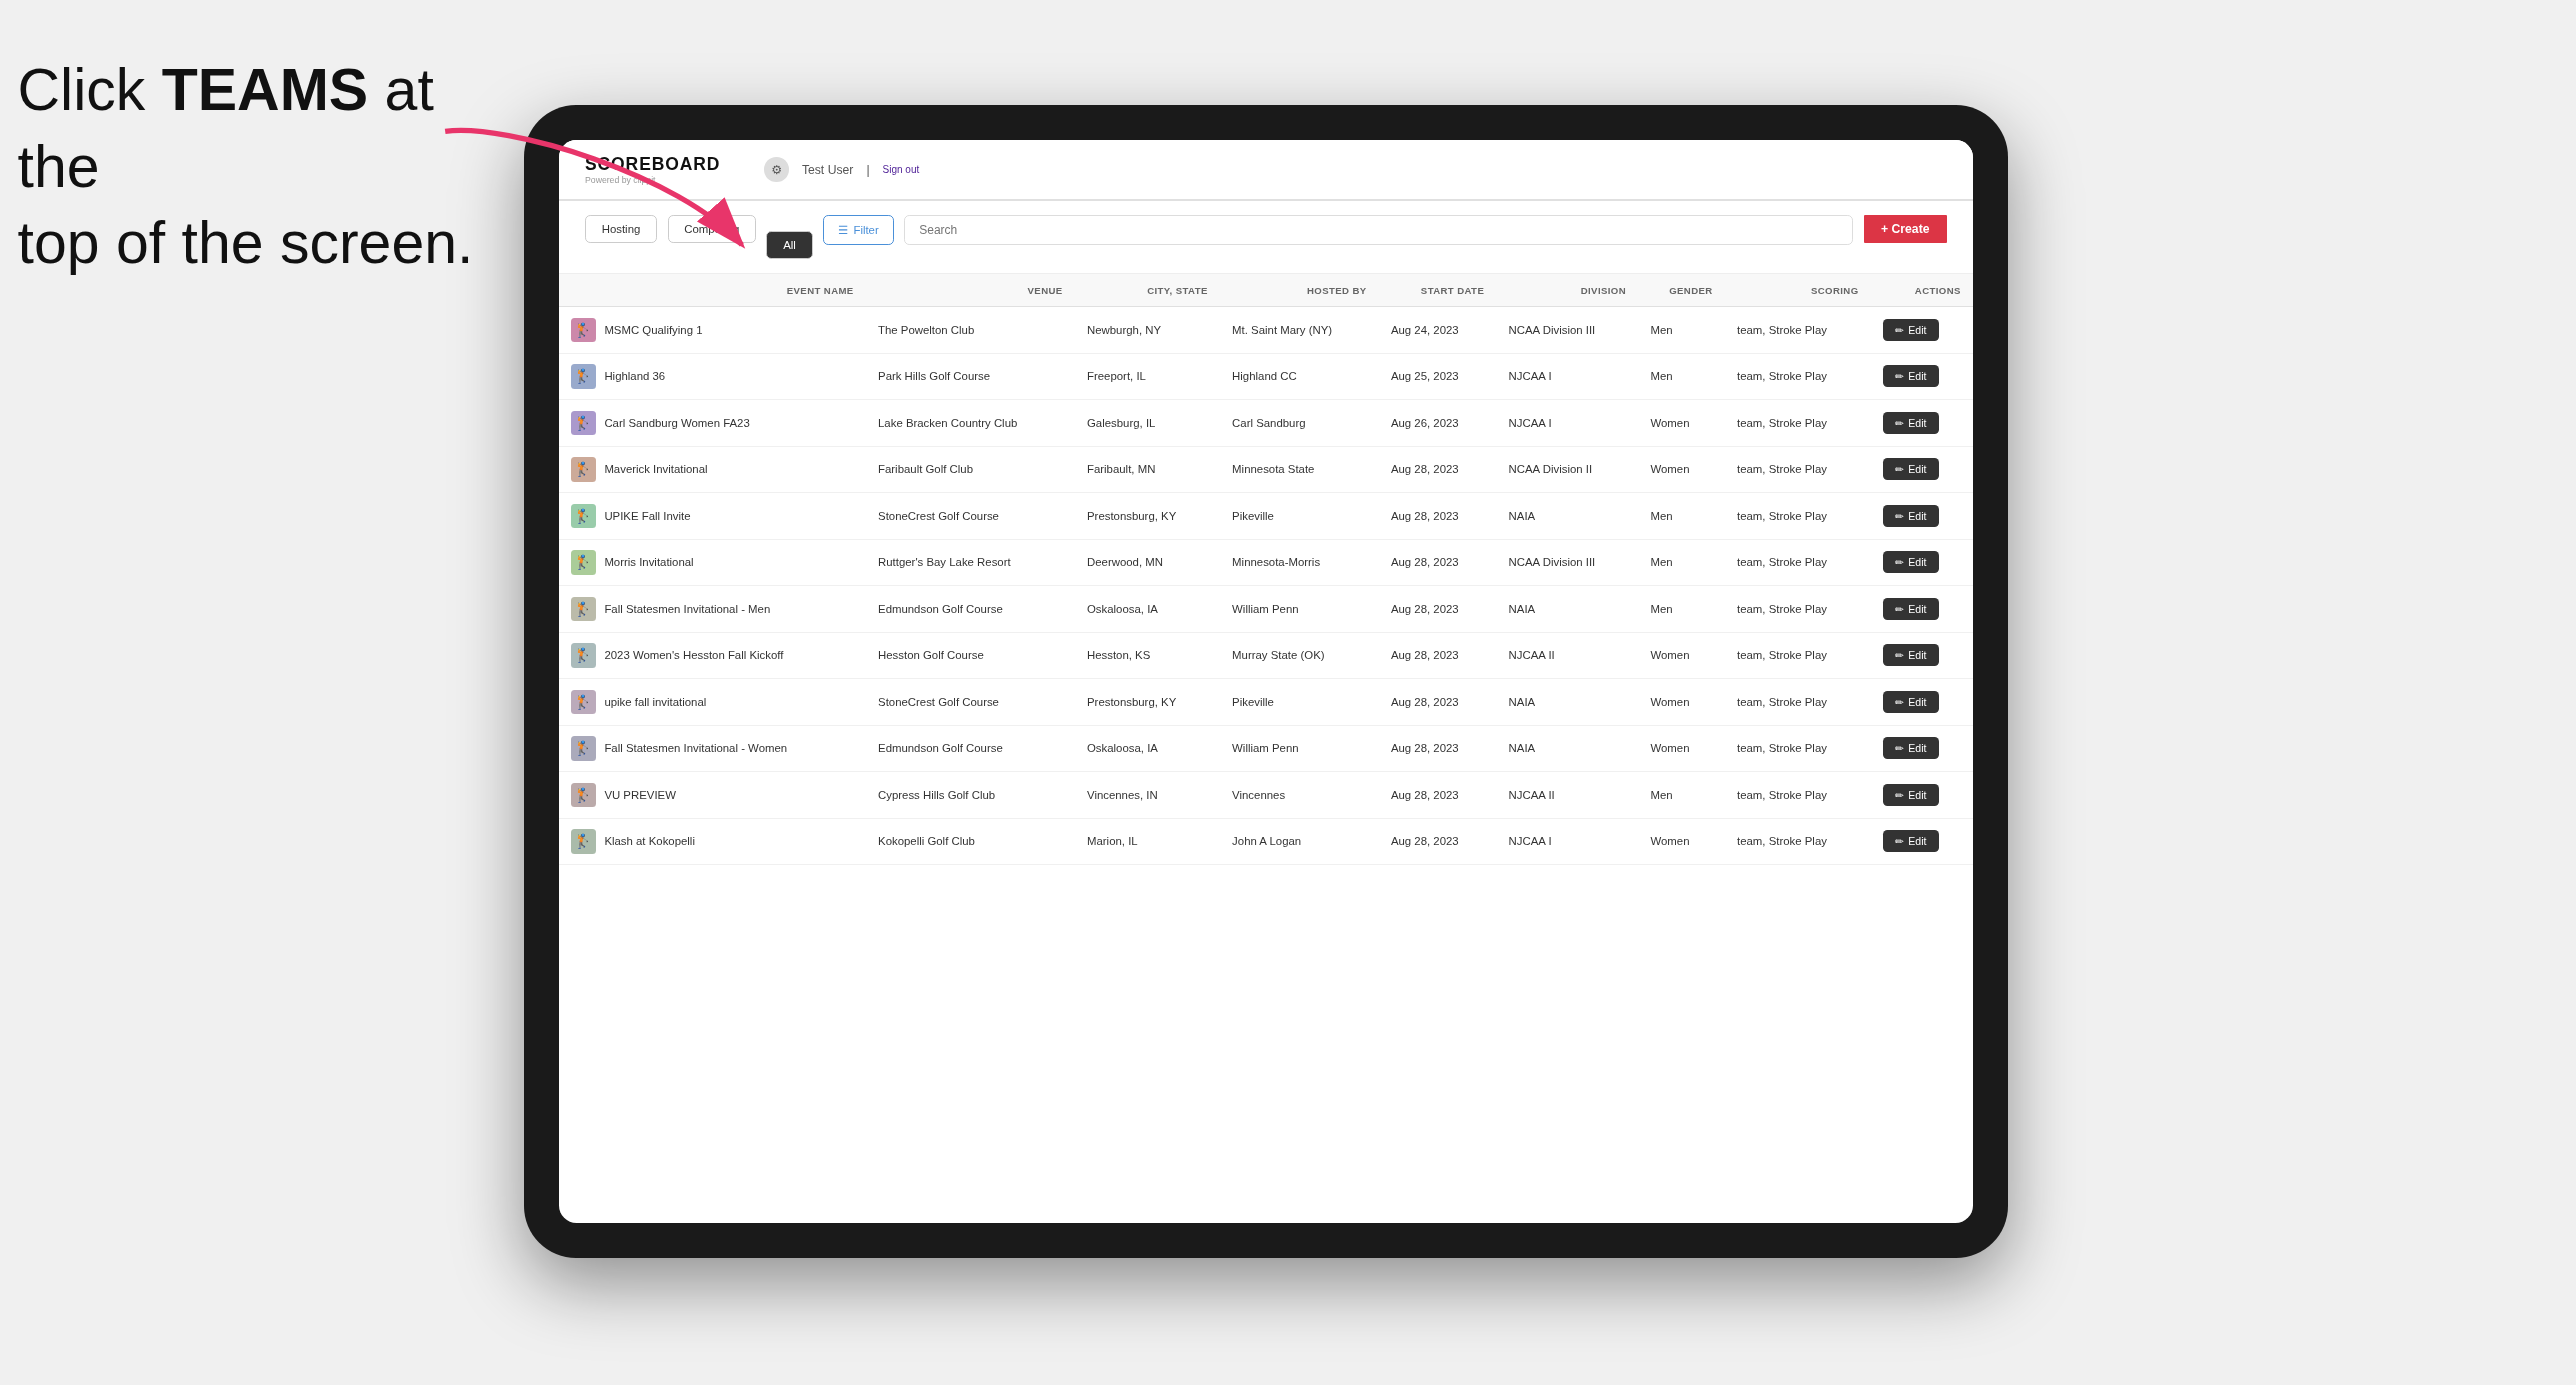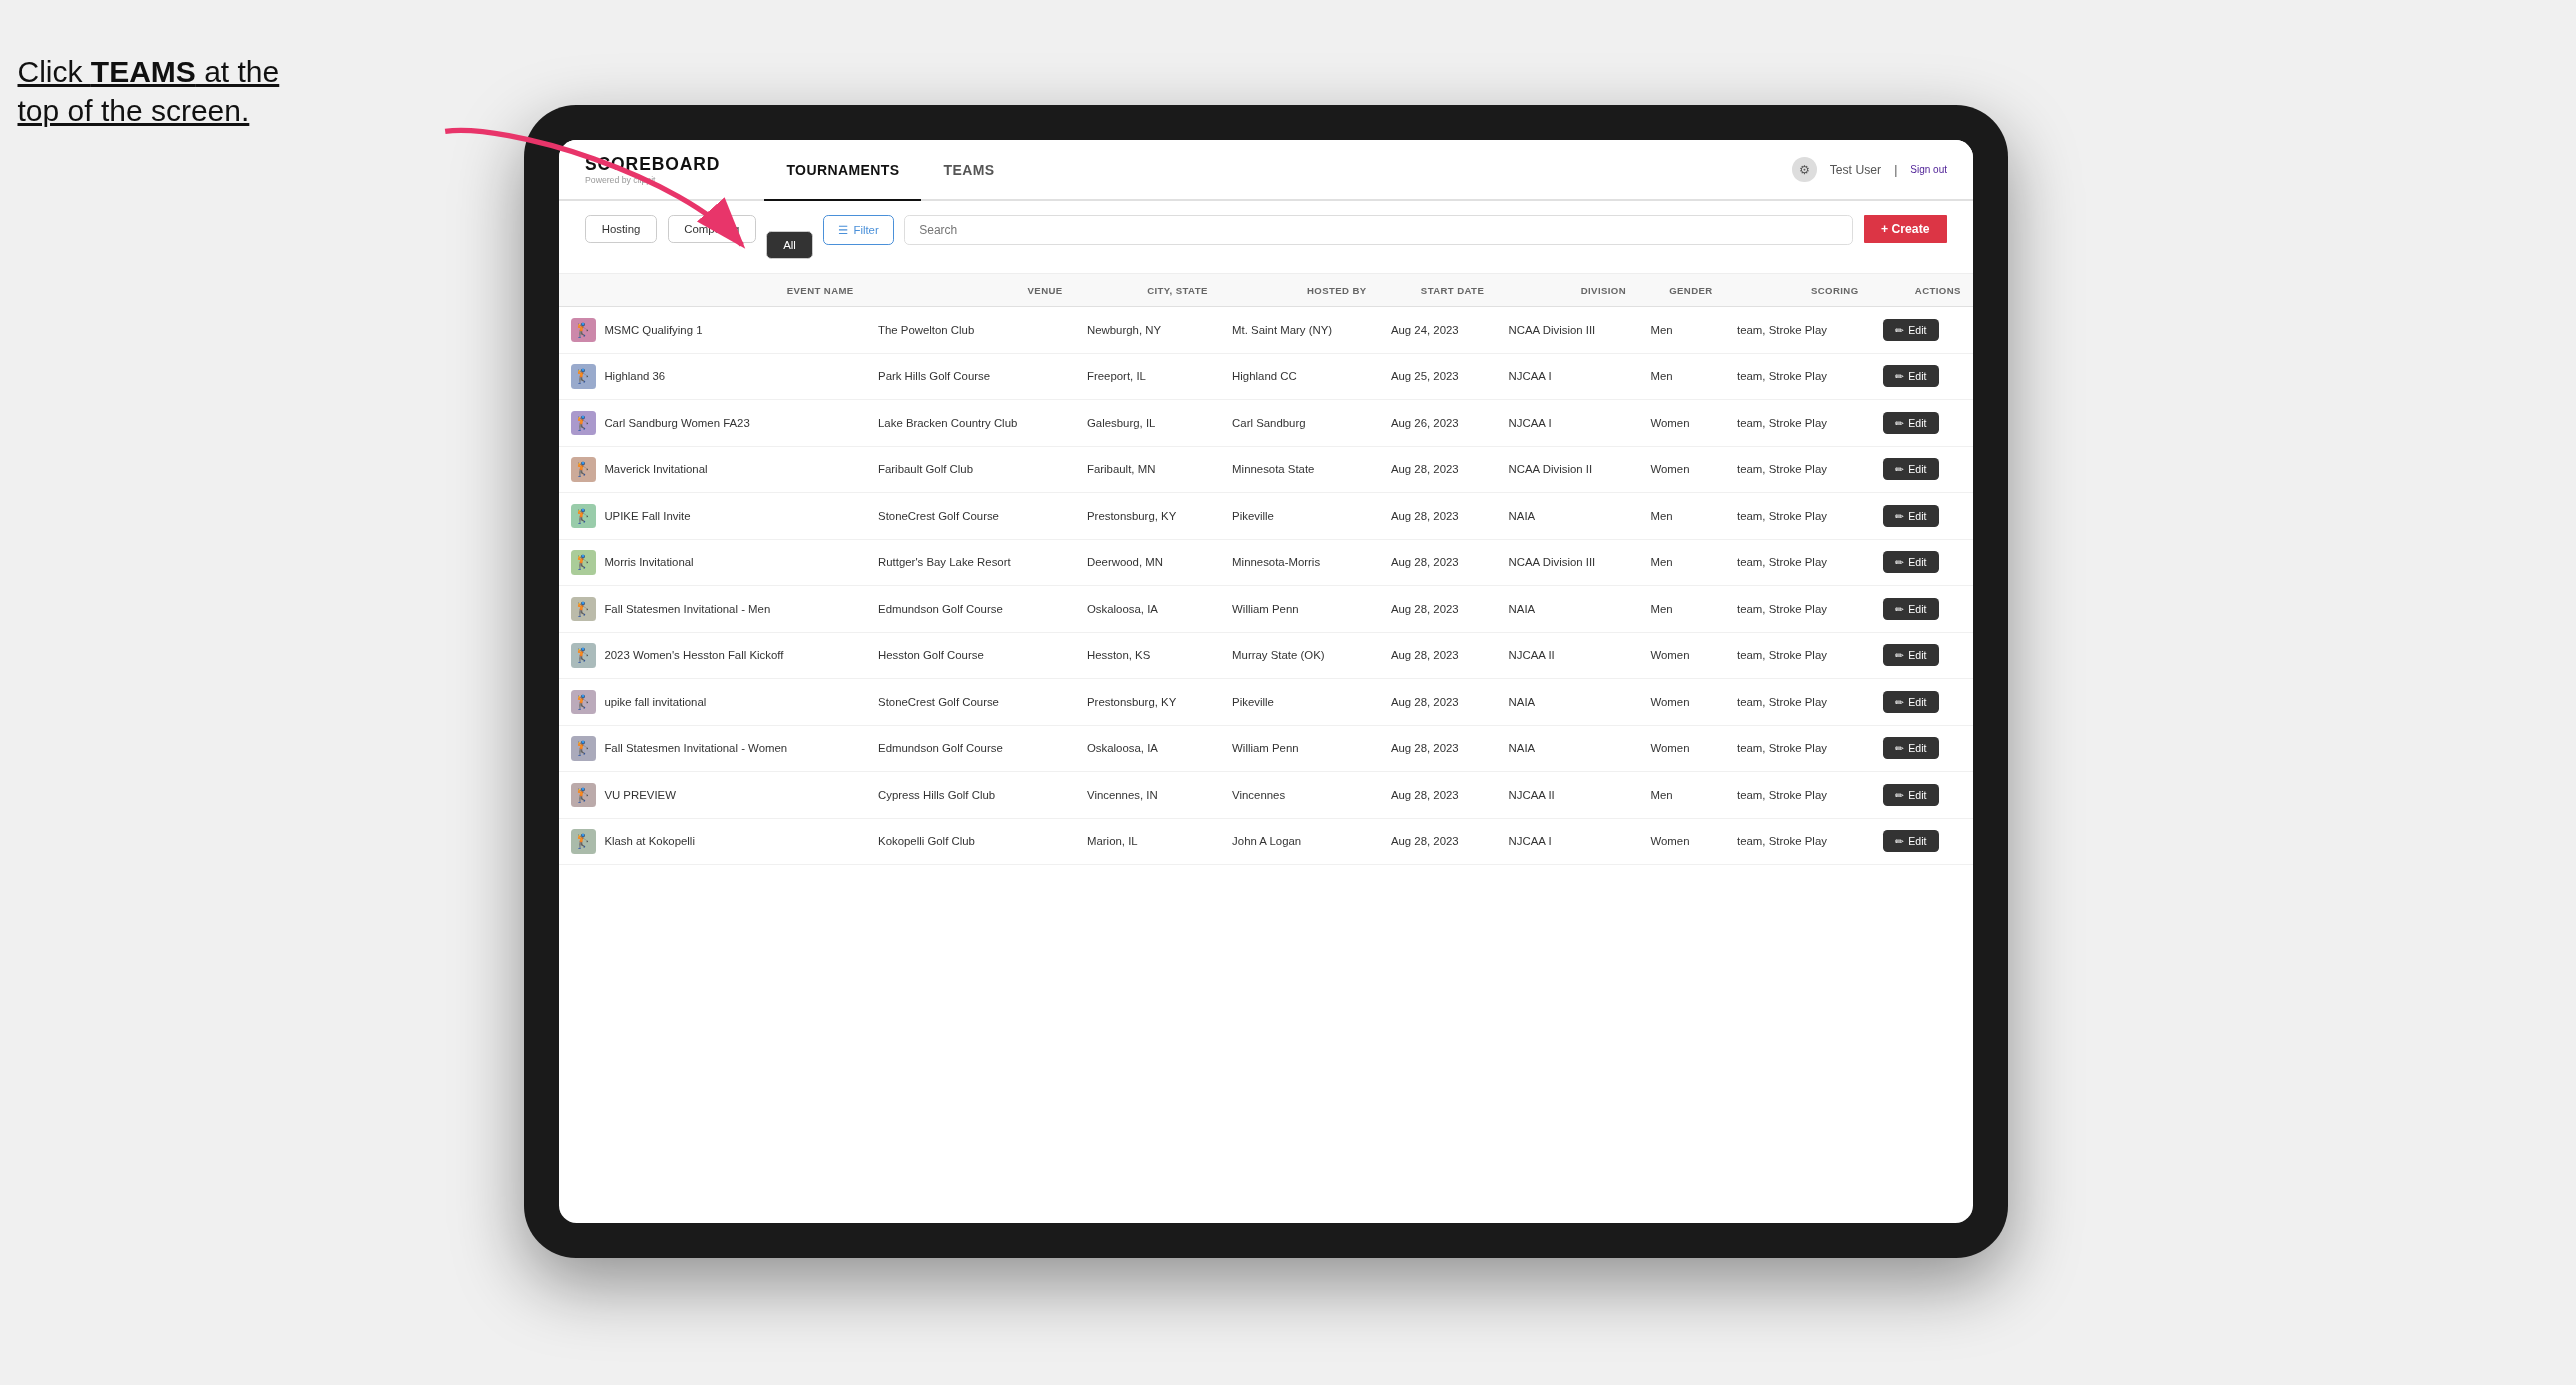--- a/index.html
+++ b/index.html
@@ -10,26 +10,25 @@
       height: 1386px;
       overflow: hidden;
       position: relative;
     }
 
     
     .instruction {
       position: absolute;
       top: 52px;
       left: 17.5px;
-      font-size: 30px;
+      font-size: 59px;
       line-height: 1.3;
       color: #111;
       z-index: 10;
       max-width: 506px;
-      text-decoration: underline;
     }
     .instruction strong {
       font-weight: 900;
     }
 
     
     .arrow-container {
       position: absolute;
       top: 105px;
       left: 419px;
@@ -277,24 +276,20 @@
   </svg>
 </div>
 
 <div class="tablet-frame">
   <div class="tablet-screen">
 
     <div class="nav-bar">
       <div class="logo-area">
         <span class="logo-text">SCOREBOARD</span>
         <span class="logo-sub">Powered by clippit</span>
-      </div>
-      <div class="nav-tabs">
-        <div class="nav-tab active">TOURNAMENTS</div>
-        <div class="nav-tab">TEAMS</div>
       </div>
       <div class="nav-right">
         <div class="settings-icon">⚙</div>
         <span>Test User</span>
         <span>|</span>
         <span class="sign-out-link">Sign out</span>
       </div>
     </div>
 
     <div class="toolbar">

